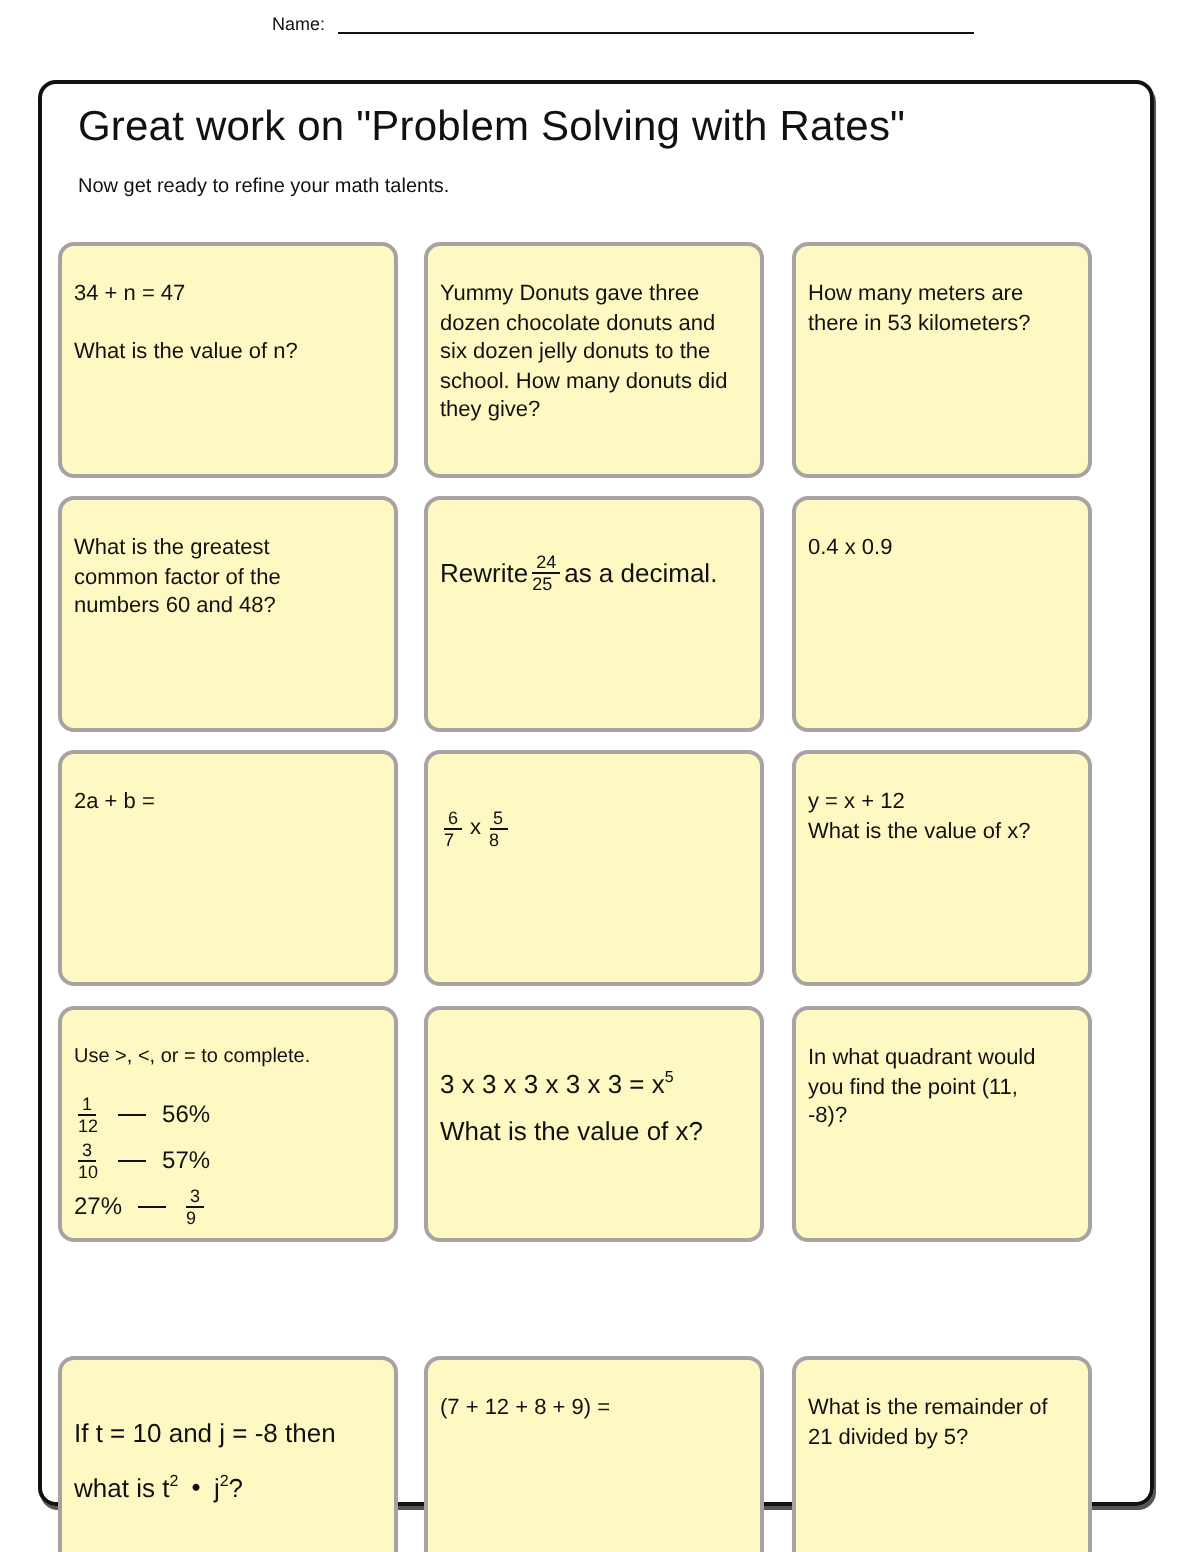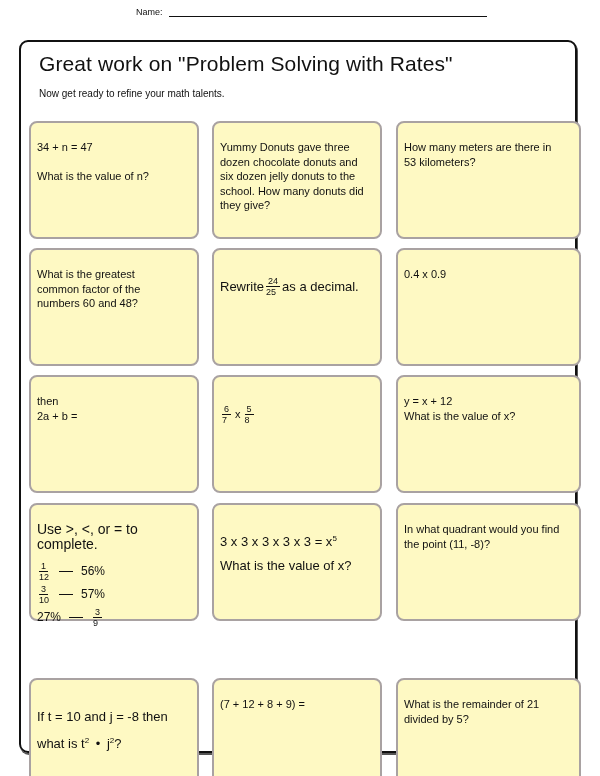--- a/index.html
+++ b/index.html
@@ -7,21 +7,21 @@
          font-family: "Liberation Sans", "DejaVu Sans", sans-serif; color: #111; }
   .name-row { position: absolute; top: 7px; left: 136px; font-size: 9px; display: flex; align-items: flex-end; }
   .name-line { display: inline-block; width: 318px; border-bottom: 1px solid #111; height: 9px; margin-left: 6px; }
   .frame { position: absolute; left: 19px; top: 40px; width: 558px; height: 713px;
            border: 2px solid #111; border-radius: 9px; box-sizing: border-box;
            box-shadow: 1px 2px 0 #555; }
   .title { position: absolute; left: 39px; top: 52px; font-size: 21px; letter-spacing: 0.1px; }
   .subtitle { position: absolute; left: 39px; top: 88px; font-size: 10px; }
   .box { position: absolute; border: 2px solid #a9a2a2; border-radius: 8px; box-sizing: border-box;
          background: #fef9c3; font-size: 11px; line-height: 14.5px; padding: 17px 6px; }
-  .c1 { left: 29px; width: 170px; } .c2 { left: 212px; width: 170px; } .c3 { left: 396px; width: 185px; }
+  .c1 { left: 29px; width: 170px; } .c2 { left: 212px; width: 170px; } .c3 { left: 396px; width: 150px; }
   .r1 { top: 121px; height: 118px; } .r2 { top: 248px; height: 118px; } .r3 { top: 375px; height: 118px; }
   .r4 { top: 503px; height: 118px; } .r5 { top: 630px; height: 119px; margin-top: 48px; }
   .frac { display: inline-flex; flex-direction: column; align-items: flex-start; vertical-align: middle;
           font-size: 9px; line-height: 10px; margin: 0 2px; }
   .frac .num { border-bottom: 1px solid #111; padding: 0 2px; }
   .big { font-size: 13px; line-height: 16px; }
   .blank { display: inline-block; width: 14px; border-bottom: 1px solid #111; margin: 0 8px; vertical-align: middle; }
   .cmp-row { display: flex; align-items: center; margin-top: 2px; font-size: 12px; }
   sup { font-size: 8px; }
 </style>
@@ -60,21 +60,20 @@
       <span>25</span>
     </span>
     <span>as a decimal.</span>
   </div>
 </div>
 <div class="box c3 r2">
   <div>0.4 x 0.9</div>
 </div>
 
 <div class="box c1 r3">
-  <div>then</div>
   <div>2a + b =</div>
 </div>
 <div class="box c2 r3">
   <div style="margin-top:10px; display:flex; align-items:center;">
     <span class="frac">
       <span class="num">6</span>
       <span>7</span>
     </span>
     <span style="margin:0 2px;">x</span>
     <span class="frac">
@@ -82,21 +81,21 @@
       <span>8</span>
     </span>
   </div>
 </div>
 <div class="box c3 r3">
   <div>y = x + 12</div>
   <div>What is the value of x?</div>
 </div>
 
 <div class="box c1 r4">
-  <div style="font-size:14px;">Use &gt;, &lt;, or = to complete.</div>
+  <div style="font-size:10px;">Use &gt;, &lt;, or = to complete.</div>
   <div style="height:8px"></div>
   <div class="cmp-row">
     <span class="frac">
       <span class="num">1</span>
       <span>12</span>
     </span>
     <span class="blank"></span>
     <span>56%</span>
   </div>
   <div class="cmp-row">

